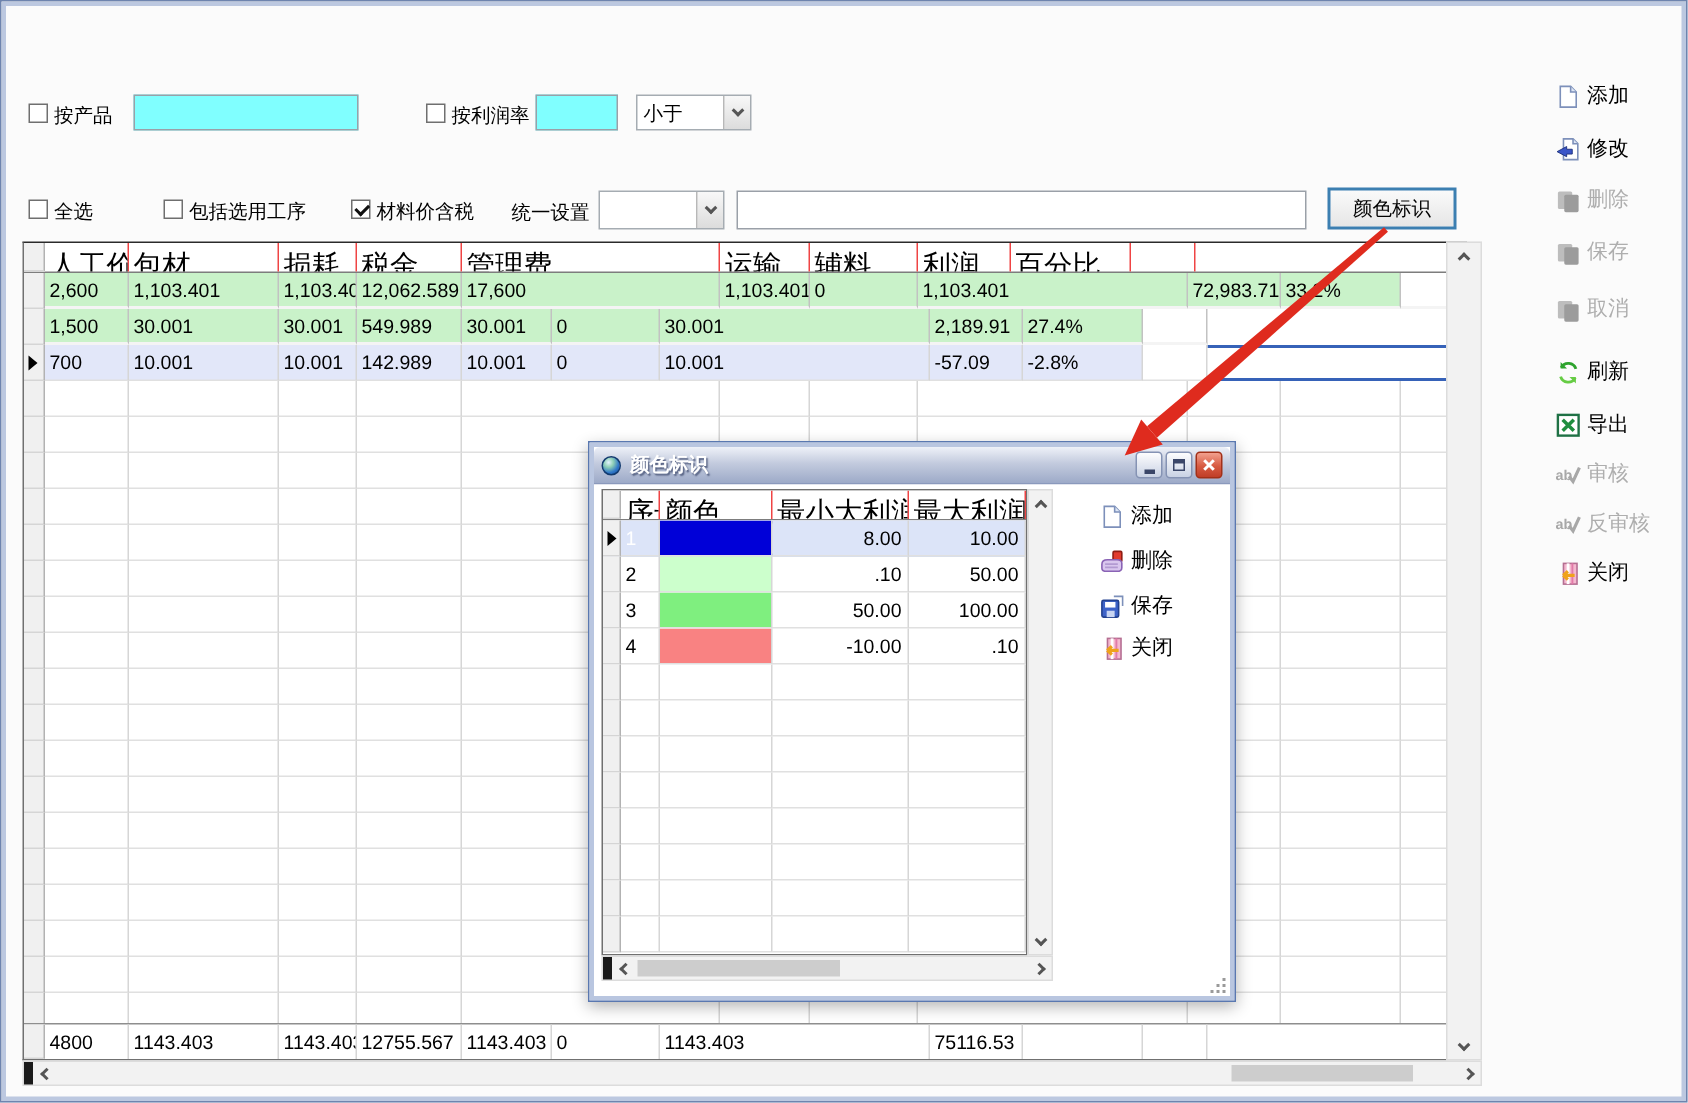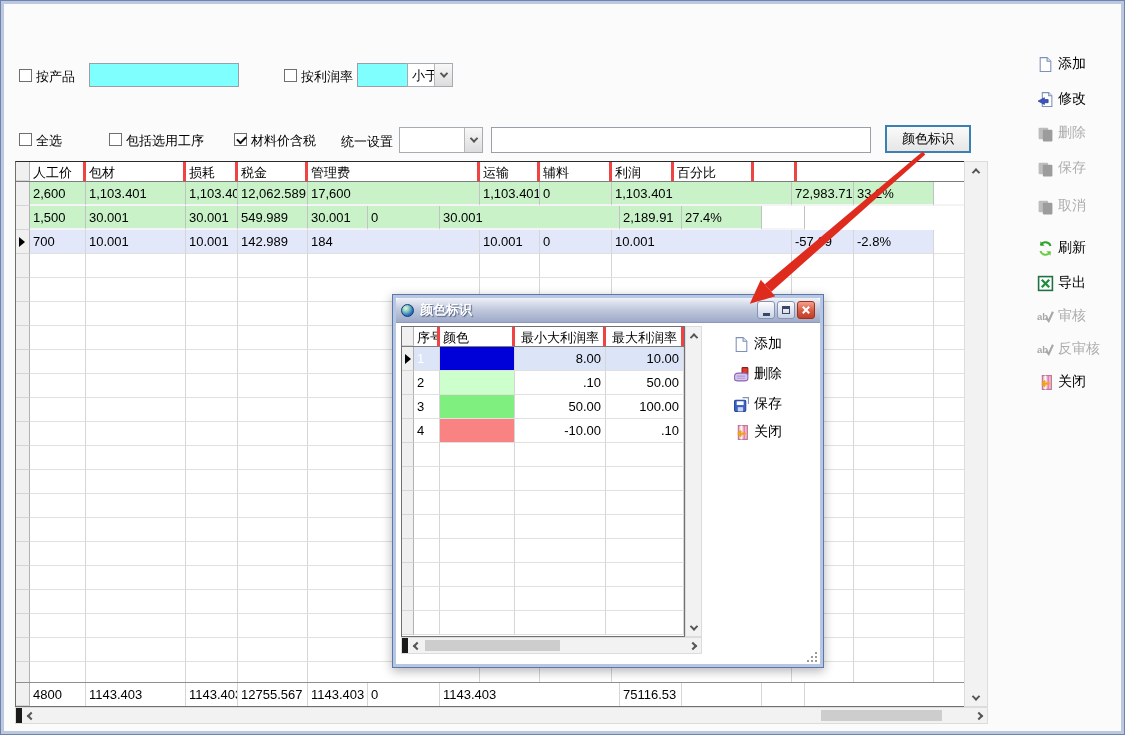--- a/index.html
+++ b/index.html
@@ -37,21 +37,21 @@
   .chev{width:6px;height:6px;border-left:2px solid #555;border-bottom:2px solid #555;display:inline-block;}
   .chev.d{transform:rotate(-45deg) translate(1px,-1px);}
   .chev.u{transform:rotate(135deg) translate(1px,-1px);}
   .chev.l{transform:rotate(45deg);}
   .chev.r{transform:rotate(225deg);}
   .colorbtn{background:linear-gradient(#fafafa,#e6e6e6);border:2px solid #3c7fb1;
     font-size:13px;font-family:inherit;padding:3px 10px;}
   
   .gridbox{position:absolute;background:#fff;border:1px solid #707070;border-top:1px solid #2a2a2a;overflow:hidden;}
   .g-header{display:flex;height:20px;border-bottom:1px solid #7d7d7d;background:#fff;}
-  .g-hcell{flex:none;font-size:13px;padding:2px 12px 0 3px;border-right:3px solid #ef4444;
+  .g-hcell{flex:none;font-size:19px;padding:2px 12px 0 3px;border-right:1px solid #ef4444;
     white-space:nowrap;overflow:hidden;}
   .g-hcell.rt{text-align:right;padding-right:4px;}
   .g-row{display:flex;height:24px;background:#fff;}
   .g-cell{flex:none;font-size:13px;padding:4px 0 0 3px;border-right:1px solid #d6d6d6;
     border-bottom:1px solid #e0e0e0;white-space:nowrap;overflow:hidden;}
   .g-cell.rt{text-align:right;padding-right:4px;}
   .g-gut{flex:none;width:14px;background:#f0f0f0;border-right:1px solid #b2b2b2;
     border-bottom:1px solid #d5d5d5;position:relative;}
   .g-row.green .g-cell{background:#c9f2c9;border-bottom:2px solid #f4f4f4;border-right-color:#c2c2c2;}
   .g-row.sel{box-shadow:inset 0 0 0 2px #3662b8;}
@@ -94,21 +94,21 @@
 
 <div class="window">
 
 
   <span class="cb abs" style="left:18px;top:68px;"></span>
   <span class="lbl abs" style="left:35px;top:67px;">按产品</span>
   <input class="tinput cyan abs" style="left: 88px; top: 62px; width: 150px; height: 24px;">
   <span class="cb abs" style="left:283px;top:68px;"></span>
   <span class="lbl abs" style="left:300px;top:67px;">按利润率</span>
   <input class="tinput cyan abs" style="left: 356px; top: 62px; width: 55px; height: 24px;">
-  <div class="select abs" style="left:406px;top:62px;width:46px;height:24px;">
+  <div class="select abs" style="left:423px;top:62px;width:77px;height:24px;">
     <span class="val">小于</span>
     <span class="ab">
         <span class="chev d"></span>
       </span>
   </div>
 
   <span class="cb abs" style="left:18px;top:132px;"></span>
   <span class="lbl abs" style="left:35px;top:131px;">全选</span>
   <span class="cb abs" style="left:108px;top:132px;"></span>
   <span class="lbl abs" style="left:125px;top:131px;">包括选用工序</span>
@@ -166,21 +166,20 @@
         <div class="g-cell tail" style="width: 43px;"></div>
       </div>
       <div class="g-row sel">
         <div class="g-gut">
           <div class="marker"></div>
         </div>
         <div class="g-cell" style="width: 56px;">700</div>
         <div class="g-cell" style="width: 100px;">10.001</div>
         <div class="g-cell" style="width: 52px;">10.001</div>
         <div class="g-cell" style="width: 70px;">142.989</div>
-        <div class="g-cell" style="width: 172px;">184</div>
         <div class="g-cell" style="width: 60px;">10.001</div>
         <div class="g-cell" style="width: 72px;">0</div>
         <div class="g-cell" style="width: 180px;">10.001</div>
         <div class="g-cell" style="width: 62px;">-57.09</div>
         <div class="g-cell" style="width: 80px;">-2.8%</div>
         <div class="g-cell tail" style="width: 43px;"></div>
       </div>
       <div class="g-row">
         <div class="g-gut"></div>
         <div class="g-cell" style="width: 56px;"></div>

